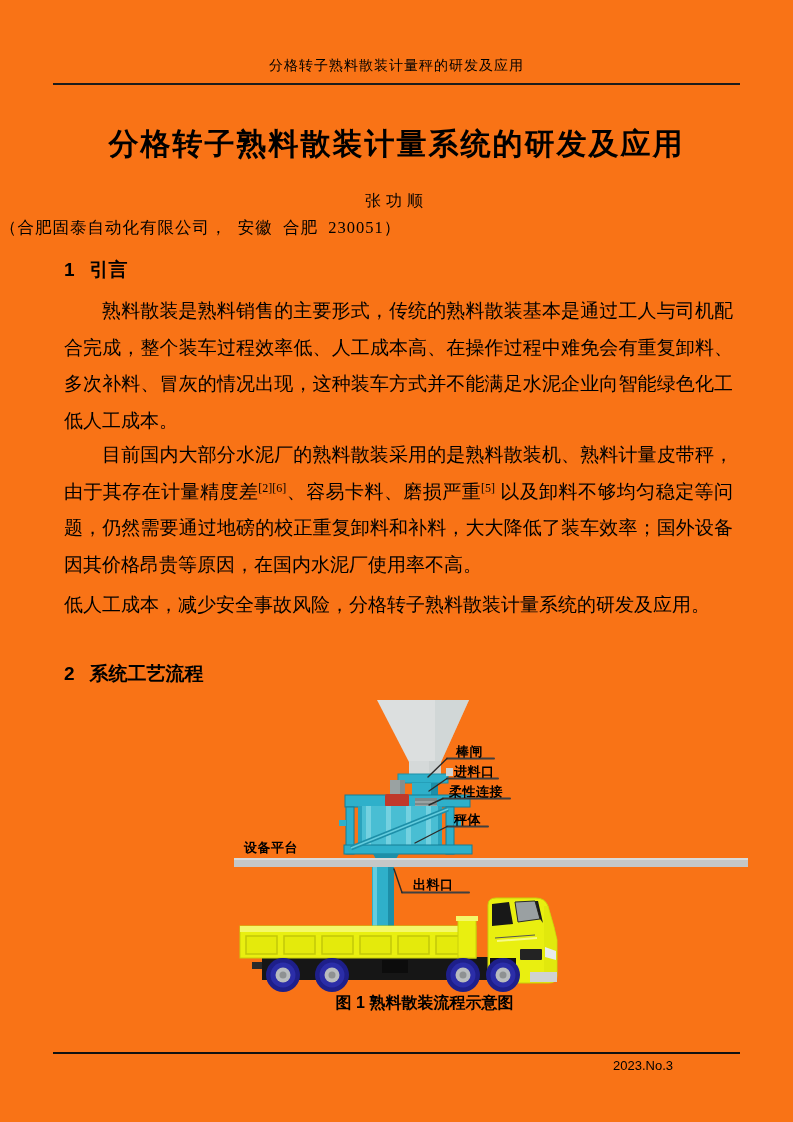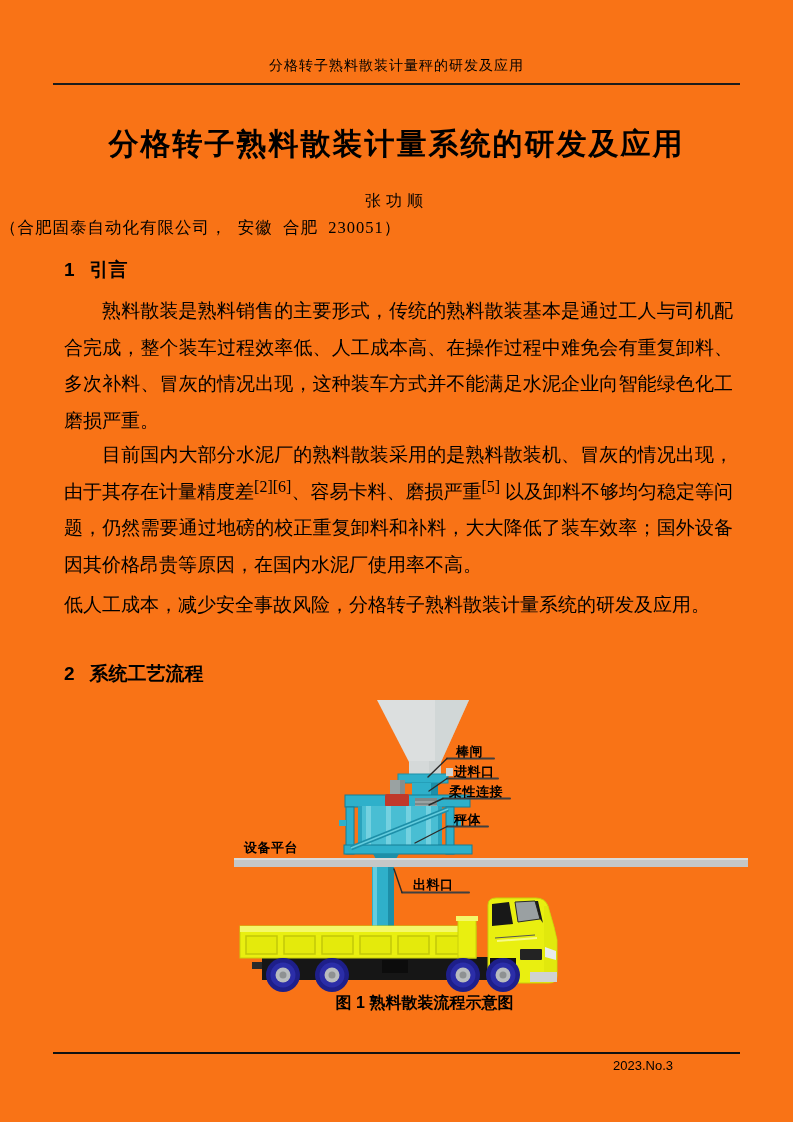--- a/index.html
+++ b/index.html
@@ -24,21 +24,21 @@
   .sec-heading .num{margin-right:15px;}
   #sec1-heading{top:258px;}
   #sec2-heading{top:662px;}
   .para{position:absolute;left:64px;width:669px;font-size:19px;line-height:36.5px;}
   #p1{top:293px;}
   #p2{top:437px;}
   #p3{top:587px;}
   .line{text-align:justify;text-align-last:justify;height:36.5px;overflow:hidden;}
   .line.last{text-align-last:left;}
   .line.indent{text-indent:38px;}
-  sup.ref{font-size:16px;line-height:0;vertical-align:6px;}
+  sup.ref{font-size:12px;line-height:0;vertical-align:6px;}
   .figure-svg{position:absolute;left:232px;top:692px;}
   .fig-label{font-family:"Liberation Serif","DejaVu Serif",serif;
     font-weight:bold;font-size:13px;letter-spacing:0.5px;fill:#000;}
   .caption{position:absolute;top:993px;left:0;width:100%;text-align:center;
     font-family:"Liberation Sans","DejaVu Sans",sans-serif;
     font-size:16px;font-weight:bold;padding-left:28px;}
   .foot-rule{position:absolute;top:1052px;left:53px;width:687px;height:2px;background:#111;}
   .page-num{position:absolute;top:1058px;left:0;width:762px;text-align:center;
     font-family:"Liberation Sans","DejaVu Sans",sans-serif;font-size:13px;}
   .issue{position:absolute;top:1058px;left:0;width:673px;text-align:right;
@@ -57,25 +57,25 @@
   <div class="affiliation">（合肥固泰自动化有限公司，  安徽  合肥  230051）</div>
 
   <div class="sec-heading" id="sec1-heading">
     <span class="num">1</span><span>引言</span>
   </div>
 
   <div class="para" id="p1">
     <div class="line indent">熟料散装是熟料销售的主要形式，传统的熟料散装基本是通过工人与司机配</div>
     <div class="line">合完成，整个装车过程效率低、人工成本高、在操作过程中难免会有重复卸料、</div>
     <div class="line">多次补料、冒灰的情况出现，这种装车方式并不能满足水泥企业向智能绿色化工</div>
-    <div class="line last">磨损严重。</div>
+    <div class="line last">低人工成本。</div>
   </div>
 
   <div class="para" id="p2">
-    <div class="line indent">目前国内大部分水泥厂的熟料散装采用的是熟料散装机、冒灰的情况出现，</div>
+    <div class="line indent">目前国内大部分水泥厂的熟料散装采用的是熟料散装机、熟料计量皮带秤，</div>
     <div class="line"><span>由于其存在计量精度差</span><sup class="ref">[2][6]</sup><span>、容易卡料、磨损严重</span><sup class="ref">[5]</sup><span> 以及卸料不够均匀稳定等问</span></div>
     <div class="line">题，仍然需要通过地磅的校正重复卸料和补料，大大降低了装车效率；国外设备</div>
     <div class="line last">因其价格昂贵等原因，在国内水泥厂使用率不高。</div>
   </div>
 
   <div class="para" id="p3">
     <div class="line last">低人工成本，减少安全事故风险，分格转子熟料散装计量系统的研发及应用。</div>
   </div>
 
   <div class="sec-heading" id="sec2-heading">

